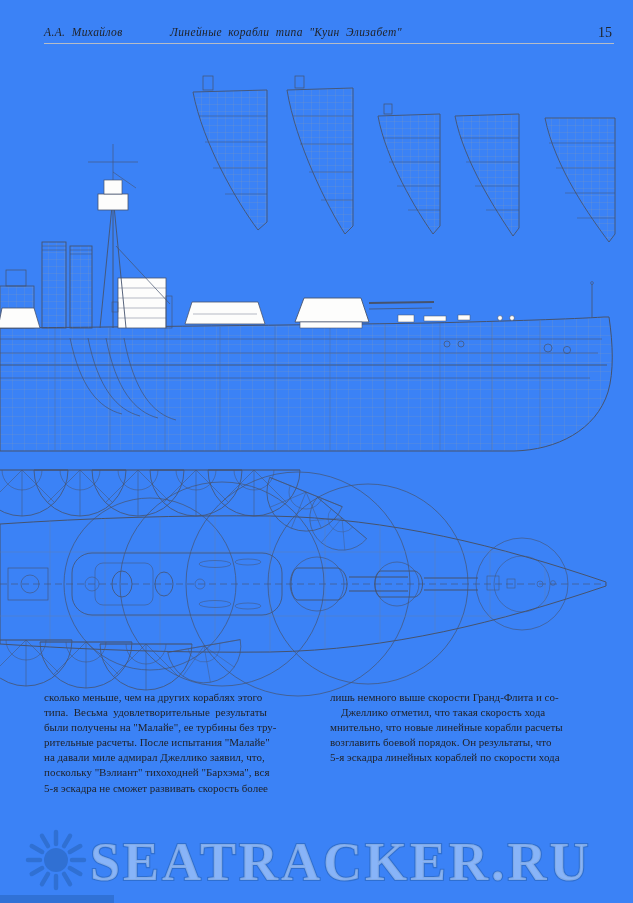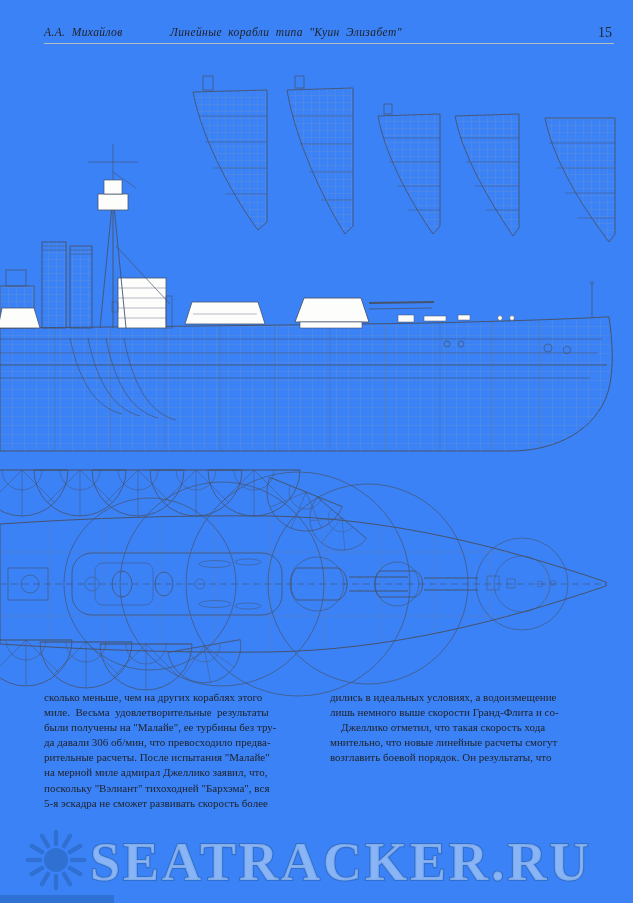--- a/index.html
+++ b/index.html
@@ -219,35 +219,34 @@
         <use href="#fan" transform="translate(26,584)"></use>
         <use href="#fan" transform="translate(86,586)"></use>
         <use href="#fan" transform="translate(146,588)"></use>
         <use href="#fan" transform="translate(204,590) rotate(-10) scale(0.8)"></use>
       </g>
     </g>
   </svg>
 
   <div class="col left">
     <div class="tline">сколько меньше, чем на других кораблях этого</div>
-    <div class="tline">миле.  Весьма  удовлетворительные  результаты</div>
+    <div class="tline">типа.  Весьма  удовлетворительные  результаты</div>
     <div class="tline">были получены на "Малайе", ее турбины без тру-</div>
-    <div class="tline">да давали 306 об/мин, что превосходило предва-</div>
     <div class="tline">рительные расчеты. После испытания "Малайе"</div>
-    <div class="tline">на мерной миле адмирал Джеллико заявил, что,</div>
+    <div class="tline">на давали миле адмирал Джеллико заявил, что,</div>
     <div class="tline">поскольку "Вэлиант" тихоходней "Бархэма", вся</div>
     <div class="tline">5-я эскадра не сможет развивать скорость более</div>
   </div>
 
   <div class="col right">
-    <div class="tline">дились в идеальных условиях, а водоизмещение</div>
     <div class="tline">лишь немного выше скорости Гранд-Флита и со-</div>
     <div class="tline">    Джеллико отметил, что такая скорость хода</div>
-    <div class="tline">мнительно, что новые линейные расчеты смогут</div>
+    <div class="tline">мнительно, что новые линейные корабли расчеты</div>
     <div class="tline">возглавить боевой порядок. Он результаты, что</div>
+    <div class="tline">5-я эскадра линейных кораблей по скорости хода</div>
   </div>
 
   <svg class="wm" width="633" height="85" viewBox="0 0 633 85" xmlns="http://www.w3.org/2000/svg">
     <g transform="translate(56,42)" opacity="0.9">
       <circle r="12" fill="#2f6fd0"></circle>
       <g stroke="#2f6fd0" stroke-width="4.5" stroke-linecap="round">
         <line x1="0" y1="-16" x2="0" y2="-28"></line>
         <line x1="0" y1="-16" x2="0" y2="-28" transform="rotate(30)"></line>
         <line x1="0" y1="-16" x2="0" y2="-28" transform="rotate(60)"></line>
         <line x1="0" y1="-16" x2="0" y2="-28" transform="rotate(90)"></line>

